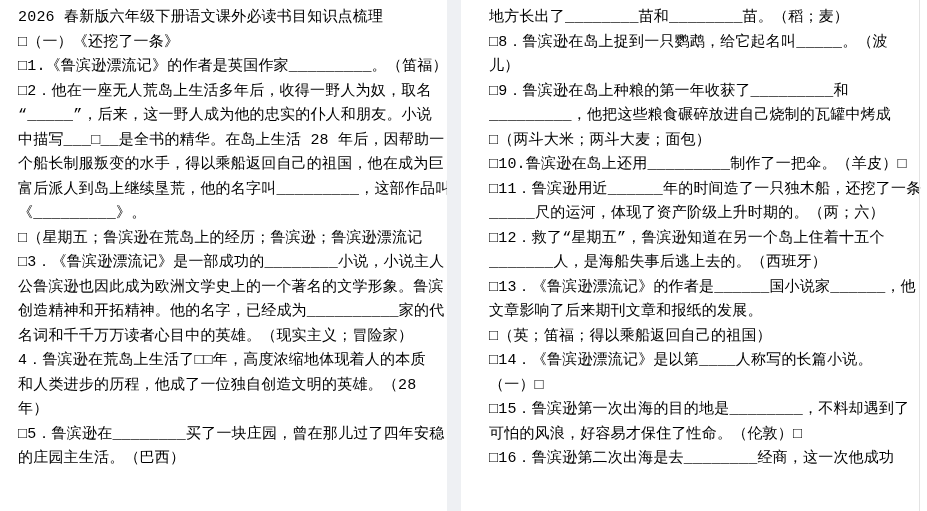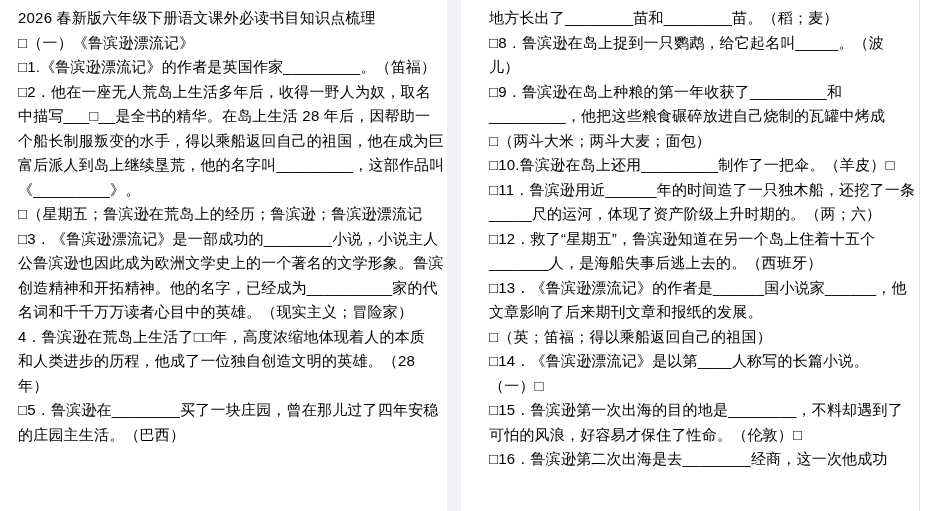--- a/index.html
+++ b/index.html
@@ -25,20 +25,21 @@
     color: #000000;
     font-size: 15px;
   }
   .col-left  { left: 18px;  width: 432px; }
   .col-right { left: 489px; width: 420px; }
   .line {
     height: 24.5px;
     line-height: 24.5px;
     white-space: nowrap;
     letter-spacing: 0.2px;
+    font-family: Liberation Mono, monospace;
   }
   .gutter {
     position: absolute;
     top: 0;
     left: 447px;
     width: 14px;
     height: 511px;
   }
   .edge-line {
     position: absolute;
@@ -47,23 +48,24 @@
     width: 1px;
     height: 511px;
   }
 </style>
 </head>
 <body>
 
 <div class="page">
   <div class="col col-left">
       <div class="line">2026 春新版六年级下册语文课外必读书目知识点梳理</div>
-      <div class="line">□（一）《鲁滨逊漂流记》</div>
+      <div class="line">□（一）《还挖了一条》</div>
       <div class="line">□1.《鲁滨逊漂流记》的作者是英国作家_________。（笛福）</div>
       <div class="line">□2．他在一座无人荒岛上生活多年后，收得一野人为奴，取名</div>
+      <div class="line">“_____”，后来，这一野人成为他的忠实的仆人和朋友。小说</div>
       <div class="line">中描写___□__是全书的精华。在岛上生活 28 年后，因帮助一</div>
       <div class="line">个船长制服叛变的水手，得以乘船返回自己的祖国，他在成为巨</div>
       <div class="line">富后派人到岛上继续垦荒，他的名字叫_________，这部作品叫</div>
       <div class="line">《_________》。</div>
       <div class="line">□（星期五；鲁滨逊在荒岛上的经历；鲁滨逊；鲁滨逊漂流记</div>
       <div class="line">□3．《鲁滨逊漂流记》是一部成功的________小说，小说主人</div>
       <div class="line">公鲁滨逊也因此成为欧洲文学史上的一个著名的文学形象。鲁滨</div>
       <div class="line">创造精神和开拓精神。他的名字，已经成为__________家的代</div>
       <div class="line">名词和千千万万读者心目中的英雄。（现实主义；冒险家）</div>
       <div class="line">4．鲁滨逊在荒岛上生活了□□年，高度浓缩地体现着人的本质</div>

